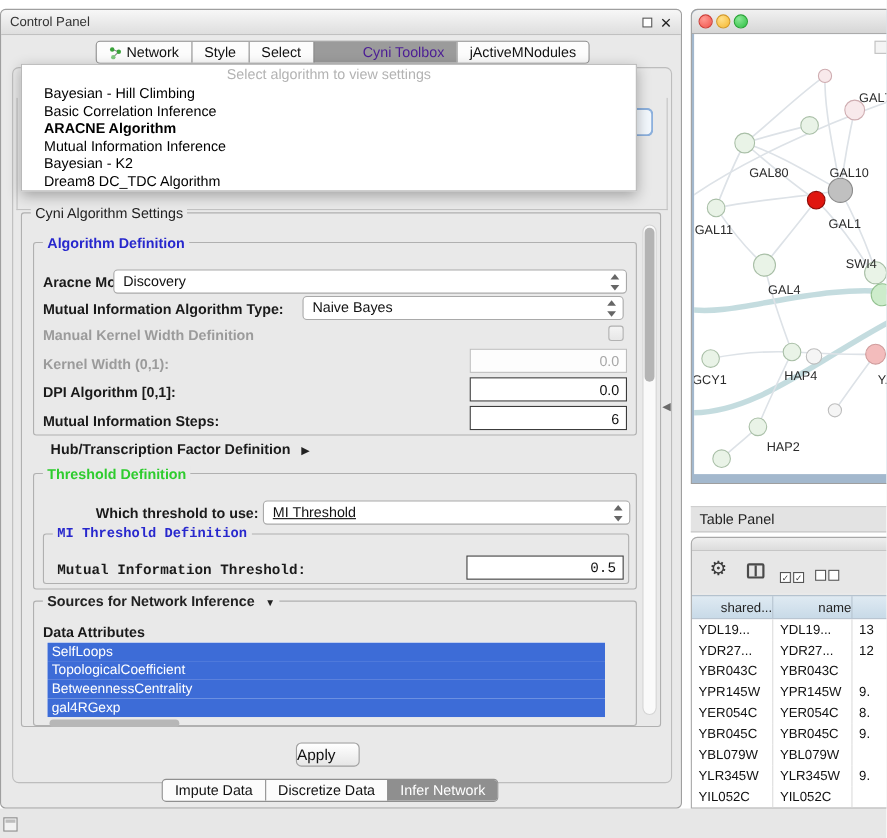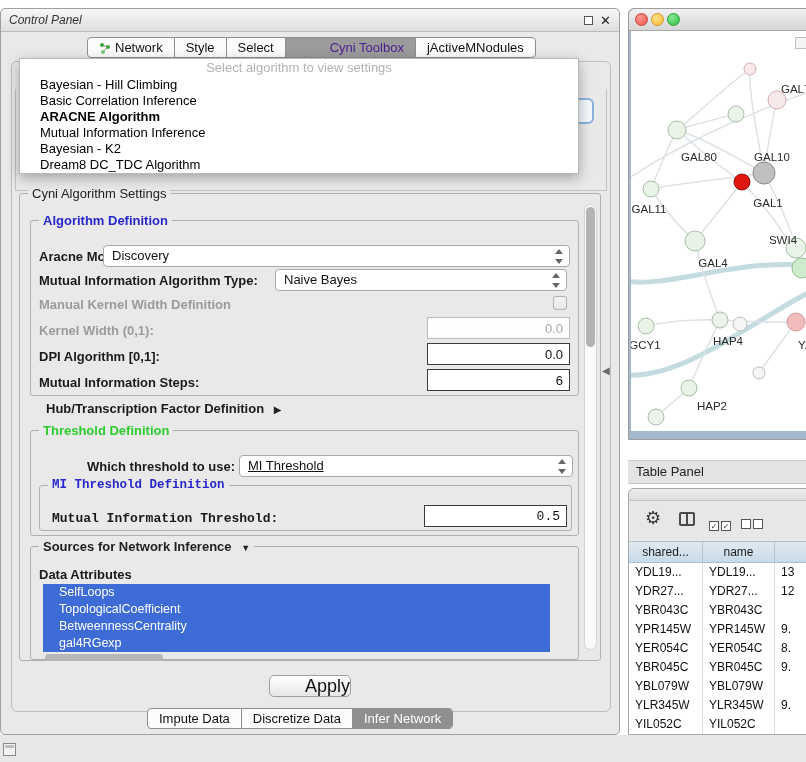--- a/index.html
+++ b/index.html
@@ -6,21 +6,21 @@
   html,body { width:806px; height:762px; }
   body { font-family:"Liberation Sans","DejaVu Sans",sans-serif; background:#ffffff; }
   #app { position:relative; width:806px; height:762px; overflow:hidden; background:#ffffff; }
 
   
   .control-panel { position:absolute; left:0; top:8px; width:620px; height:727px;
     background:#e9e9e9; border:1px solid #9f9f9f; border-radius:5px; }
   .cp-titlebar { position:absolute; left:0; top:0; right:0; height:23px;
     background:linear-gradient(#f7f7f7,#dedede); border-bottom:1px solid #bcbcbc;
     border-radius:5px 5px 0 0; }
-  .cp-title { position:absolute; left:8px; top:0; font-size:12px; line-height:23px; color:#333;font-style:italic; }
+  .cp-title { position:absolute; left:8px; top:0; font-size:12px; line-height:23px; color:#333; }
   .float-icon { position:absolute; right:26px; top:7px; width:9px; height:9px; border:1px solid #555; background:#fff; }
   .close-icon { position:absolute; right:8px; top:2px; font-size:13px; font-weight:bold; color:#222; line-height:19px; }
 
   
   .seg { position:absolute; display:flex; height:21px; background:#fcfcfc;
     border:1px solid #8f8f8f; border-radius:4px; overflow:hidden; }
   .seg .si { display:flex; align-items:center; gap:4px; padding:0 11px;
     font-size:13px; line-height:20px; color:#111; border-left:1px solid #8f8f8f; }
   .seg .si:first-child { border-left:none; }
   .seg .si.sel { background:var(--tab-selected-gray,#9b9b9b); color:#4c1d95;padding-left:44px; }
@@ -52,33 +52,33 @@
     font-family:inherit; font-size:13px; text-align:right; padding:0 6px; color:#111; outline:none; }
   .tfield.dis { border-color:#bdbdbd; color:#a8a8a8; background:#fdfdfd; }
 
   .checkbox { position:absolute; width:14px; height:14px; background:linear-gradient(#f4f4f4,#e7e7e7);
     border:1px solid #b2b2b2; border-radius:3px; }
 
   .tri { font-size:10px; color:#222; margin-left:6px; }
 
   
   .attr-list { position:absolute; background:#fff; overflow:hidden; }
-  .attr-item { height:17px; font-size:12.5px; line-height:17px; padding-left:16px;
+  .attr-item { height:17px; font-size:12.5px; line-height:17px; padding-left:4px;
     background:var(--selection-blue,#3d6cd7); color:#fff; white-space:nowrap; }
   .hthumb { position:absolute; height:7px; background:#b7b7b7; border-radius:4px; }
 
   
   .vscroll { position:absolute; right:3px; top:10px; width:13px; height:446px;
     background:#fafafa; border:1px solid #d4d4d4; border-radius:7px; }
   .vthumb { position:absolute; left:1px; top:2px; width:9px; height:140px;
     background:#b4b4b4; border-radius:5px; }
 
-  .apply-btn { position:absolute; left:268px; top:666px; width:82px; height:22px;
+  .apply-btn { position:absolute; left:268px; top:666px; width:58px; height:22px;
     background:linear-gradient(#ffffff,#e6e6e6); border:1px solid #9f9f9f; border-radius:5px;
-    font-size:18px; line-height:20px; text-align:right; color:#111; }
+    font-size:14px; line-height:20px; text-align:left; color:#111; }
 
   
   .popup { position:absolute; left:18px; top:49px; width:560px; height:116px; background:#fff;
     border:1px solid #b9b9b9; box-shadow:0 4px 12px rgba(0,0,0,.3); z-index:20; }
   .popup .ph { text-align:center; color:#b3b3b3; font-size:13px; line-height:18px; }
   .popup .pi { font-size:13px; line-height:16px; padding-left:20px; color:#000; white-space:nowrap; }
   .popup .pi.sel { font-weight:bold; }
   .focus-frag { position:absolute; left:578px; top:89px; width:15px; height:26px;
     background:#f3f8fd; border:2px solid #8cb0dd; border-left:none; border-radius:0 6px 6px 0; z-index:19; }
   .under-frag { position:absolute; left:14px; top:80px; width:592px; height:102px;
@@ -121,21 +121,21 @@
   .gear { position:absolute; left:16px; top:6px; font-size:18px; color:#3a3a3a; }
   .colicon { position:absolute; left:50px; top:11px; width:16px; height:14px; border:2px solid #4a4a4a; border-radius:2px; }
   .colicon:after { content:""; position:absolute; left:5px; top:0; bottom:0; border-left:2px solid #4a4a4a; }
   .cb { display:inline-block; width:10px; height:10px; border:1px solid #555; font-size:8px;
     line-height:9px; text-align:center; color:#333; background:#fff; margin-right:2px; }
   .cbgroup { position:absolute; top:14px; }
   .thead { position:absolute; left:0; top:52px; right:0; height:22px;
     background:linear-gradient(var(--table-header-top,#dfeaf2),var(--table-header-bottom,#c8dae8));
     border-top:1px solid #aebecb; border-bottom:1px solid #aebecb;
     display:grid; grid-template-columns:74px 72px 1fr; }
-  .thead div { font-size:12px; line-height:20px; text-align:center; color:#222;
+  .thead div { font-size:12px; line-height:20px; text-align:right; color:#222;
     border-right:1px solid #b6c4d0; overflow:hidden; white-space:nowrap; }
   .tbody { position:absolute; left:0; top:74px; right:0; bottom:0; background:#fff; }
   .trow { display:grid; grid-template-columns:74px 72px 1fr; height:19px; }
   .trow div { font-size:12px; line-height:19px; padding-left:6px; color:#111;
     border-right:1px solid #dcdcdc; overflow:hidden; white-space:nowrap; }
 
   
   .bottom-strip { position:absolute; left:0; top:735px; width:806px; height:27px; background:#e7e7e7; }
   .mini-window-icon { position:absolute; left:3px; top:8px; width:13px; height:13px;
     border:1px solid #8a8a8a; background:#f2f2f2; }

